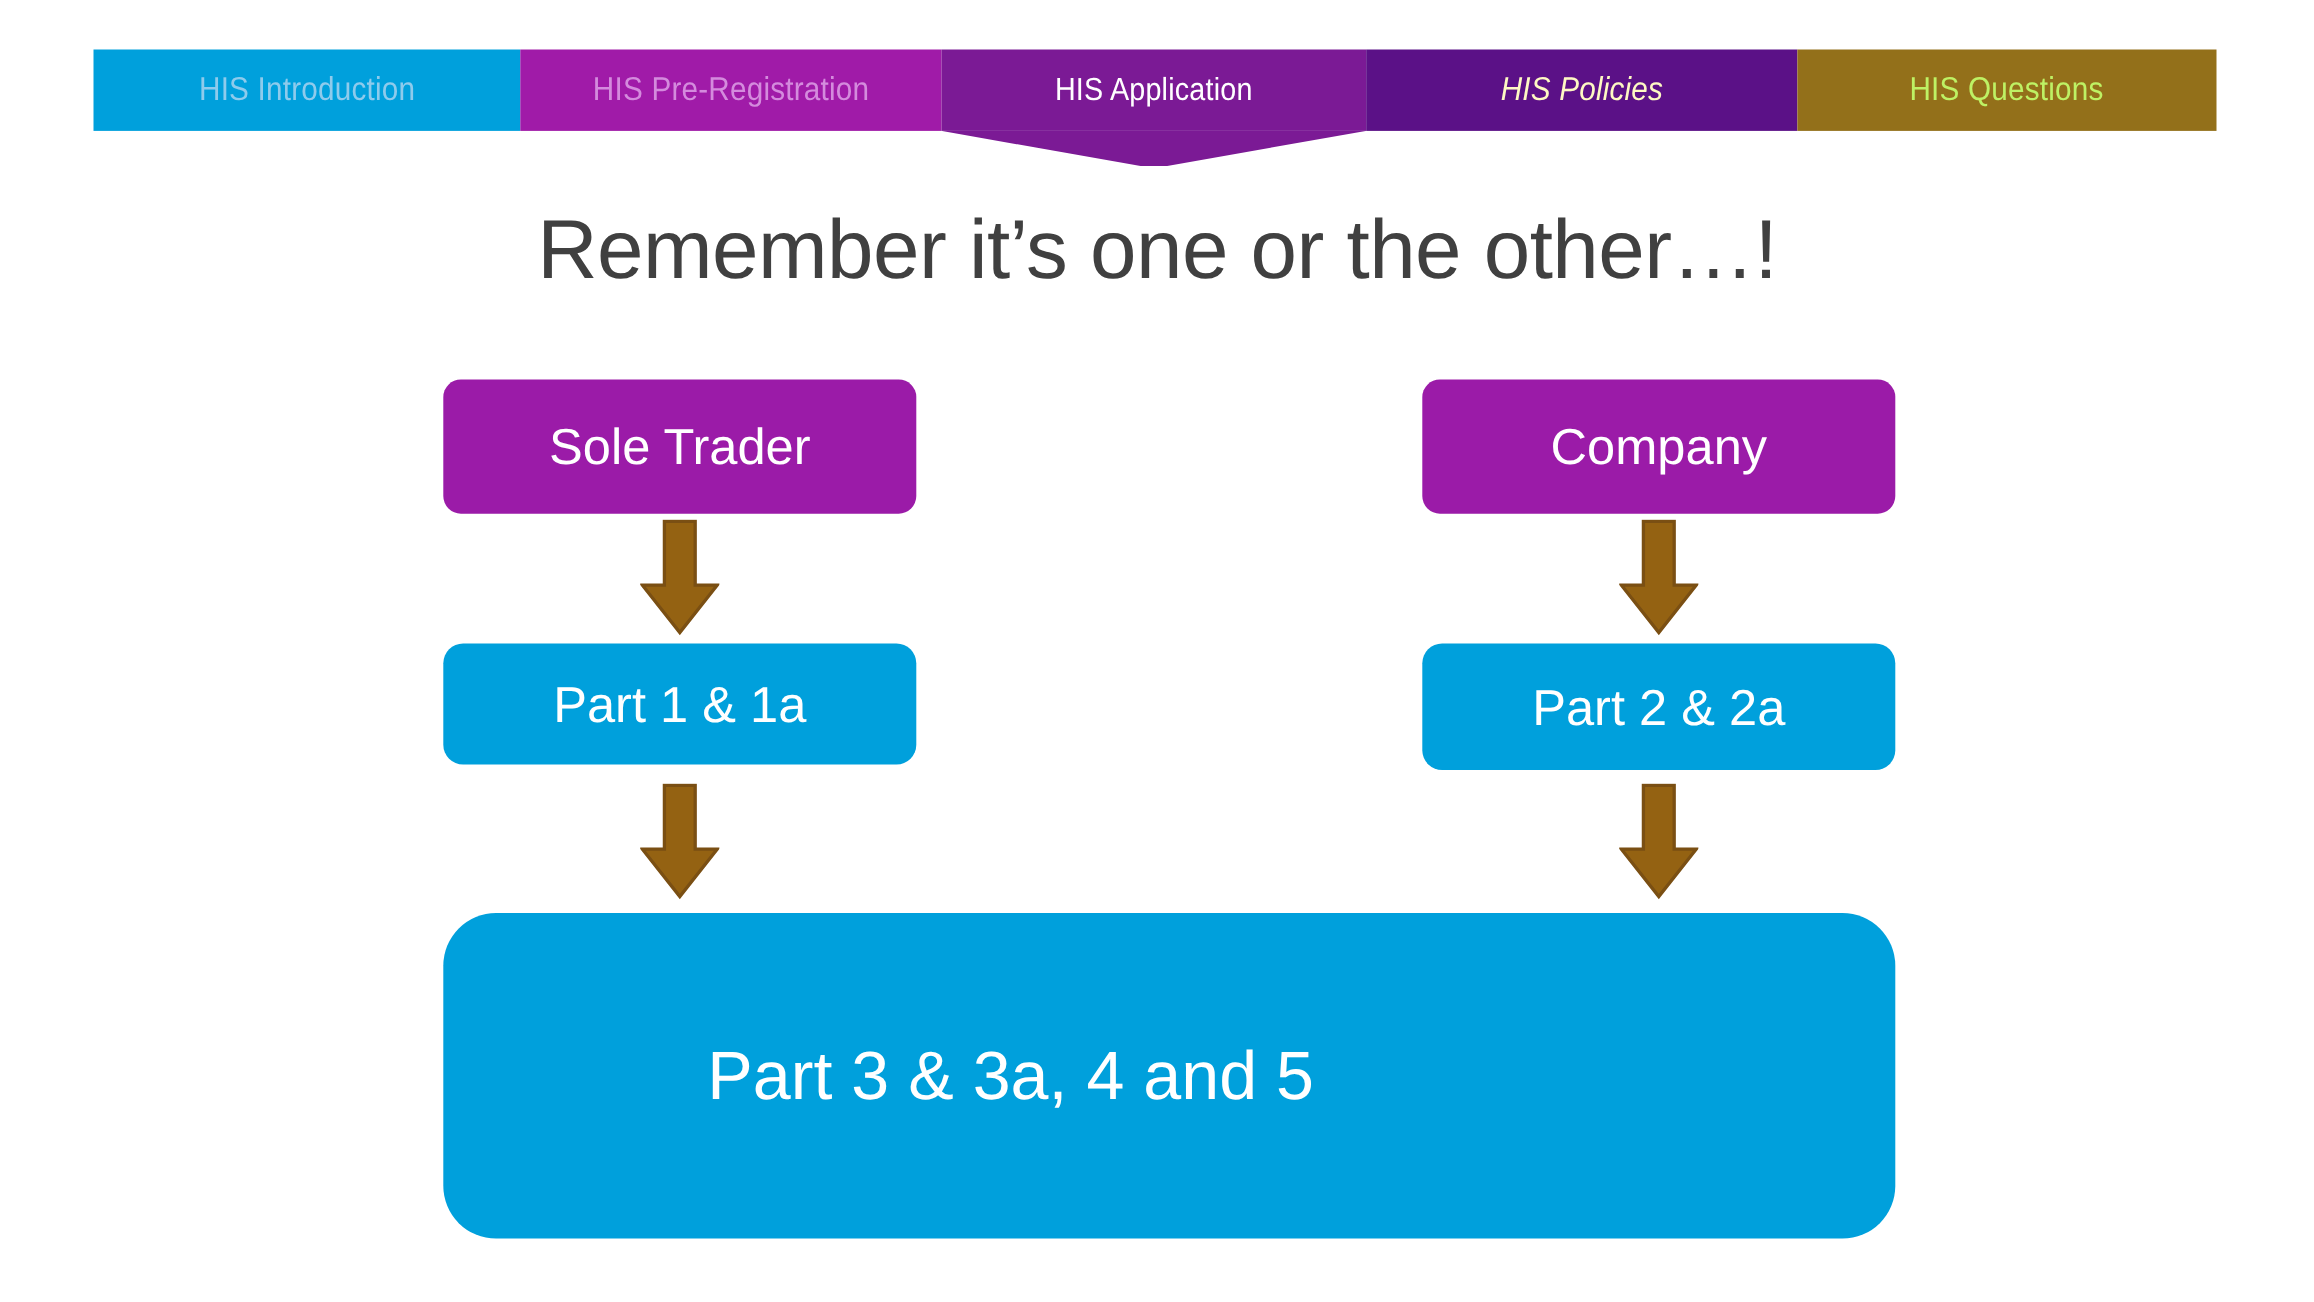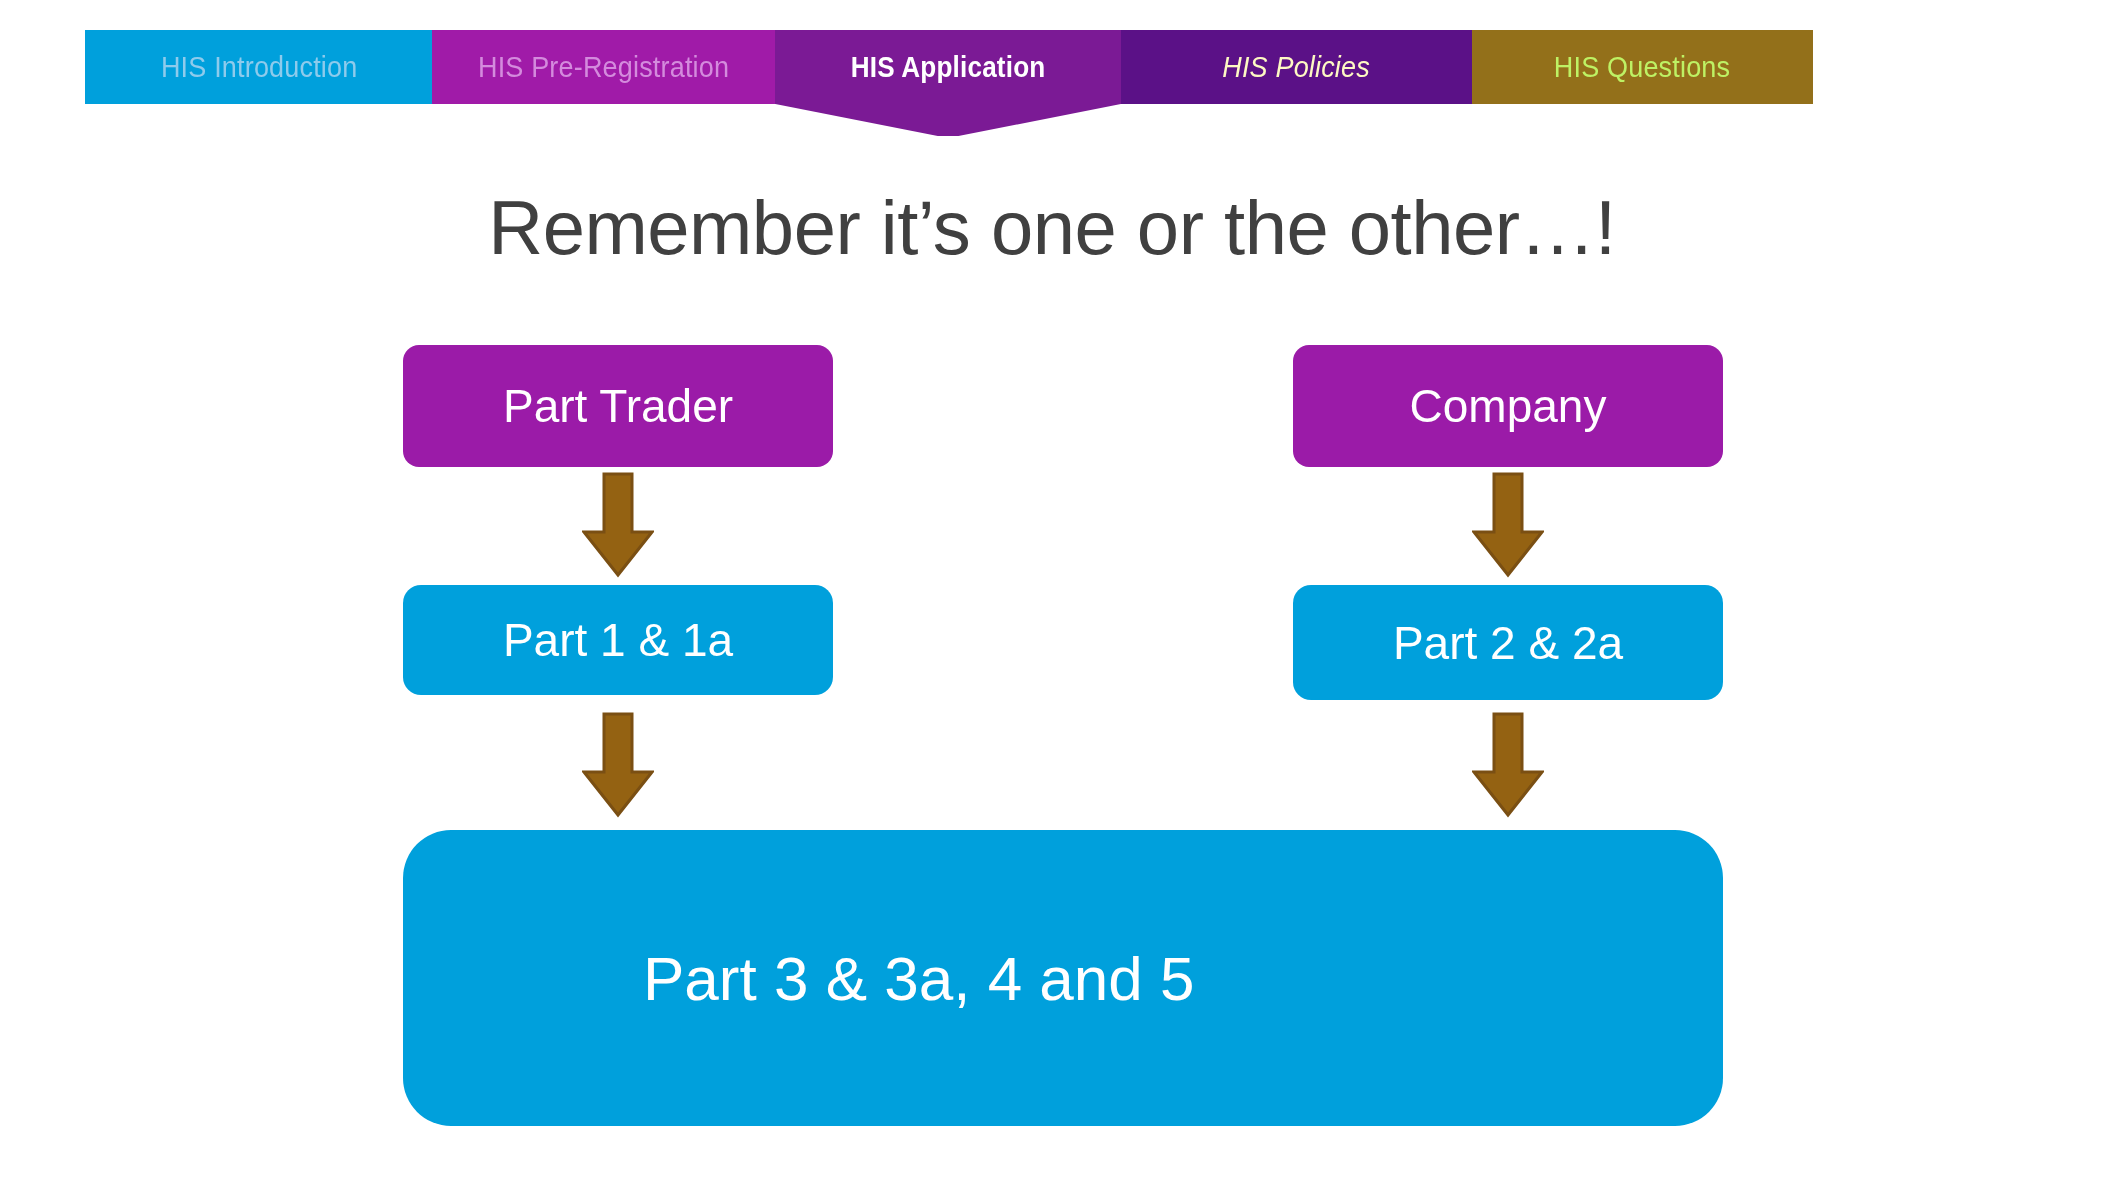--- a/index.html
+++ b/index.html
@@ -12,39 +12,39 @@
     height: 1184px;
     position: relative;
     overflow: hidden;
     font-family: "Liberation Sans", sans-serif;
   }
 
   
   .nav-bar {
     position: absolute;
     left: 85px;
-    top: 30px;
-    width: 1728px;
+    top: 45px;
+    width: 1930px;
     height: 74px;
     display: flex;
     align-items: stretch;
   }
   .nav-tab {
     position: relative;
     display: flex;
     align-items: center;
     justify-content: center;
     font-size: 30px;
     letter-spacing: 0.2px;
     white-space: nowrap;
     box-sizing: border-box;
     font-family: "Liberation Sans", sans-serif;
   }
   .nav-tab.active {
-    font-weight: bold;
+    font-weight: normal;
     font-size: 29px;
   }
   .nav-tab .tab-label {
     display: block;
     line-height: 1;
     transform: scaleX(0.9);
   }
   
   .nav-pointer {
     position: absolute;
@@ -151,21 +151,21 @@
 
   <div class="nav-tab" style="width:381px;background:#93701A;color:#bef264;">
     <span class="tab-label">HIS Questions</span>
   </div>
 
 </div>
 
 <div class="slide-title">Remember it’s one or the other…!</div>
 
 <div class="node node-sole-trader">
-  <span>Part Trader</span>
+  <span>Sole Trader</span>
 </div>
 
 <div class="node node-company">
   <span>Company</span>
 </div>
 
 <div class="node node-part1">
   <span>Part 1 &amp; 1a</span>
 </div>
 

